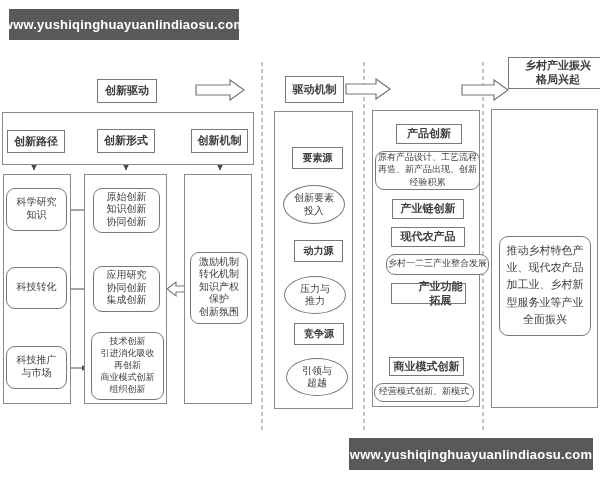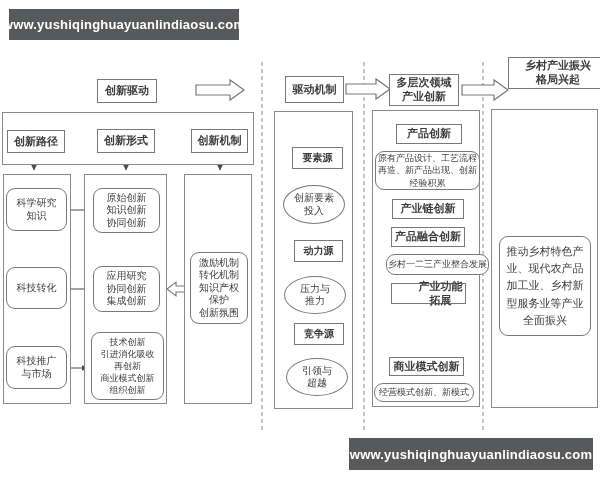--- a/index.html
+++ b/index.html
@@ -2,21 +2,21 @@
 <html><head>
 <meta charset="utf-8">
 <style>
   html,body{margin:0;padding:0;background:#fff;}
   .canvas{position:relative;width:600px;height:480px;background:#ffffff;
     font-family:"Liberation Sans",sans-serif;color:#3c3c3c;overflow:hidden;}
   .box{position:absolute;box-sizing:border-box;border:1px solid #787878;background:#fff;
     display:flex;align-items:center;justify-content:center;text-align:center;
     white-space:pre-line;line-height:1.25;z-index:2;}
   .container{position:absolute;box-sizing:border-box;border:1px solid #8a8a8a;background:#fff;z-index:1;}
-  .rounded{border-radius:9px;}
+  .rounded{border-radius:9px;font-family:Liberation Mono, monospace;}
   .oval{border-radius:50%;}
   .bold{font-weight:bold;}
   .fs11{font-size:11px;}
   .fs10{font-size:10px;}
   .fs9{font-size:9px;line-height:1.35;}
   .watermark-bar{position:absolute;display:flex;align-items:center;justify-content:center;
     background:#58595b;color:#ffffff;font-weight:bold;font-size:13px;z-index:5;letter-spacing:.2px;}
   svg.wires{position:absolute;left:0;top:0;z-index:0;}
 </style>
 </head>
@@ -56,22 +56,20 @@
     <line x1="279" y1="295" x2="282" y2="295" stroke="#4a4a4a" stroke-width="1" marker-end="url(#ah)"></line>
 
     <polyline points="348,377 352,377 352,198 347,198" fill="none" stroke="#4a4a4a" stroke-width="1" marker-end="url(#ah)"></polyline>
   </svg>
 
   <div class="watermark-bar" style="left:9px;top:9px;width:230px;height:31px;">www.yushiqinghuayuanlindiaosu.com</div>
   <div class="watermark-bar" style="left:349px;top:438px;width:244px;height:32px;">www.yushiqinghuayuanlindiaosu.com</div>
 
   <div class="box bold fs11" style="left:97px;top:79px;width:60px;height:24px;">创新驱动</div>
   <div class="box bold fs11" style="left:285px;top:76px;width:59px;height:27px;">驱动机制</div>
-  <div class="box bold fs11" style="left:389px;top:74px;width:70px;height:32px;">多层次领域
-产业创新</div>
   <div class="box bold fs11" style="left:508px;top:57px;width:100px;height:32px;">乡村产业振兴
 格局兴起</div>
 
   <div class="container" style="left:2px;top:112px;width:252px;height:53px;"></div>
   <div class="box bold fs11" style="left:7px;top:130px;width:58px;height:23px;">创新路径</div>
   <div class="box bold fs11" style="left:97px;top:129px;width:58px;height:24px;">创新形式</div>
   <div class="box bold fs11" style="left:191px;top:129px;width:57px;height:24px;">创新机制</div>
 
   <div class="container" style="left:3px;top:174px;width:68px;height:230px;"></div>
   <div class="container" style="left:84px;top:174px;width:83px;height:230px;"></div>
@@ -111,21 +109,21 @@
   <div class="box bold fs10" style="left:294px;top:323px;width:50px;height:22px;">竞争源</div>
   <div class="box oval fs10" style="left:286px;top:358px;width:62px;height:38px;">引领与
 超越</div>
 
   <div class="container" style="left:372px;top:110px;width:108px;height:297px;"></div>
   <div class="box bold fs11" style="left:396px;top:124px;width:66px;height:20px;">产品创新</div>
   <div class="box rounded fs9" style="left:375px;top:151px;width:105px;height:39px;">原有产品设计、工艺流程
 再造、新产品出现、创新
 经验积累</div>
   <div class="box bold fs11" style="left:392px;top:199px;width:72px;height:20px;">产业链创新</div>
-  <div class="box bold fs11" style="left:391px;top:227px;width:74px;height:20px;">产品融合创新</div>
+  <div class="box bold fs11" style="left:391px;top:227px;width:74px;height:20px;">现代农产品</div>
   <div class="box rounded fs9" style="left:374px;top:254px;width:103px;height:21px;margin-left:12px;">乡村一二三产业整合发展</div>
   <div class="box bold fs11" style="left:391px;top:283px;width:75px;height:21px;padding-left:24px;">产业功能拓展</div>
   <div class="box bold fs11" style="left:389px;top:357px;width:75px;height:19px;">商业模式创新</div>
   <div class="box rounded fs9" style="left:374px;top:383px;width:100px;height:19px;text-align:right;">经营模式创新、新模式</div>
 
   <div class="container" style="left:491px;top:109px;width:107px;height:299px;"></div>
   <div class="box rounded fs11" style="left:499px;top:204px;width:92px;height:100px;line-height:1.55;margin-top:32px;">推动乡村特色产
 业、现代农产品
 加工业、乡村新
 型服务业等产业

